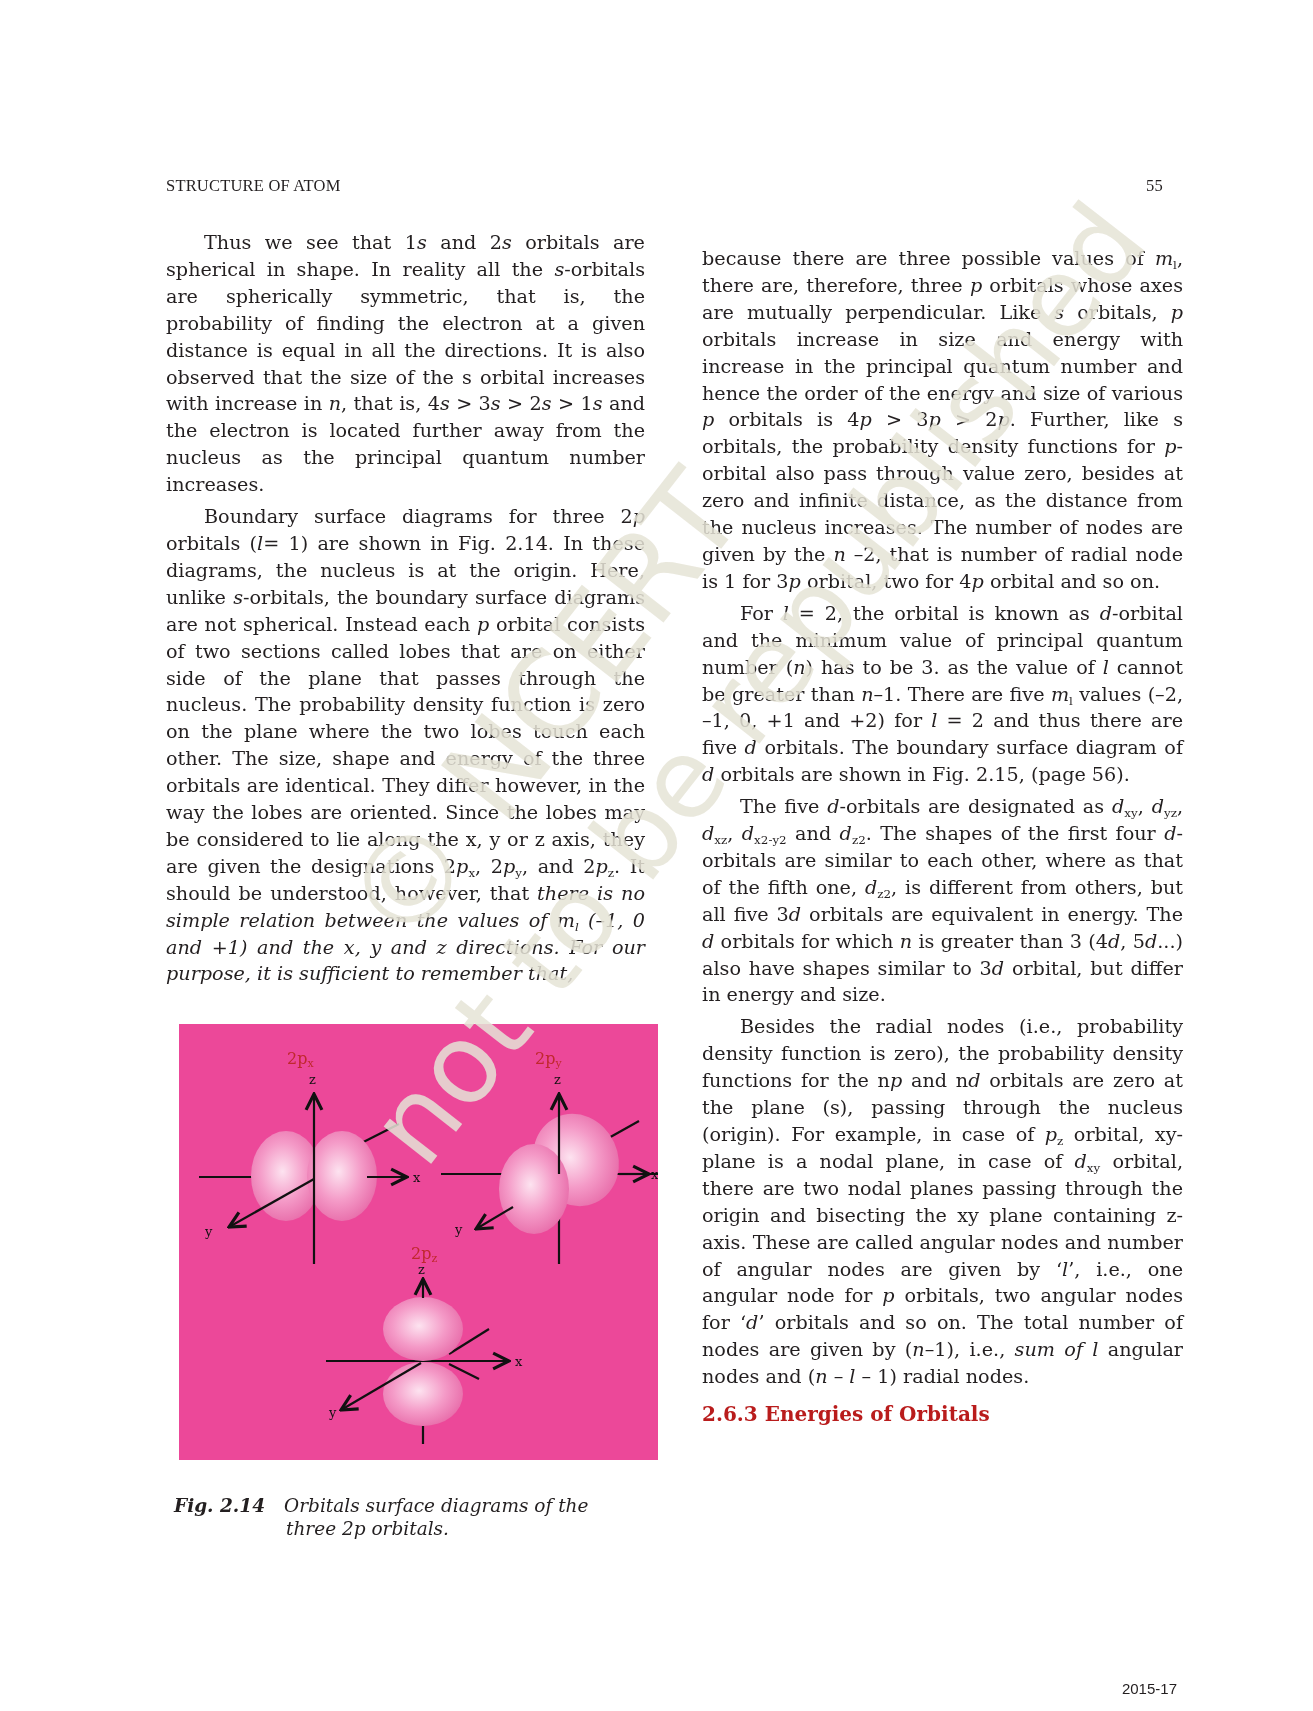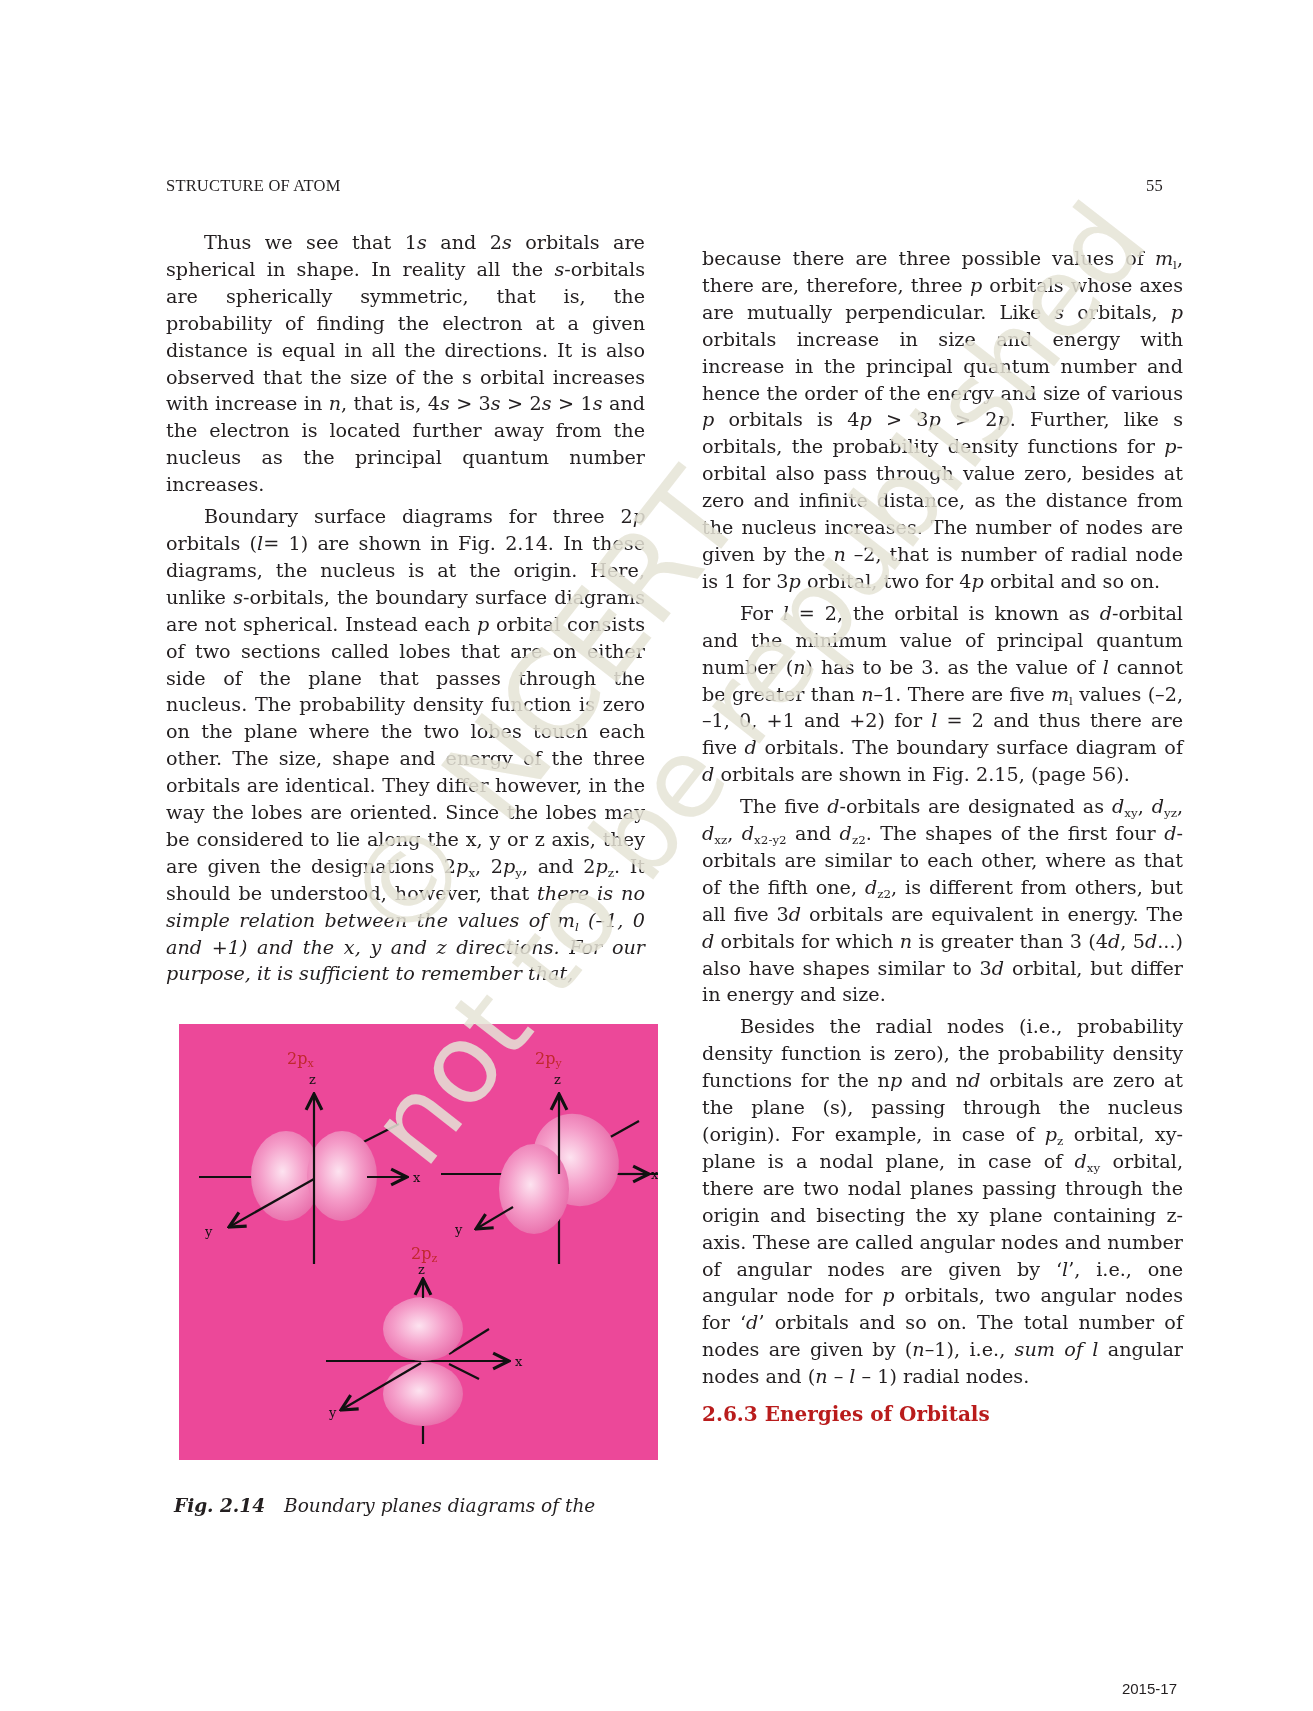--- a/index.html
+++ b/index.html
@@ -93,21 +93,22 @@
 
       <text x="232" y="235" font-size="16"><tspan class="lbl-c" fill="#c0282d">2p</tspan><tspan class="lbl-c" font-size="11" dy="3" fill="#c0282d">z</tspan></text>
       <text x="239" y="250">z</text>
       <text x="336" y="342">x</text>
       <text x="150" y="393">y</text>
     </g>
   </svg>
 </div>
 
 <div class="caption">
-  <span class="cap-label">Fig. 2.14</span><span>Boundary planes diagrams of the</span>
+  <span class="cap-label">Fig. 2.14</span><span>Orbitals surface diagrams of the</span>
+  <span class="cap-text2">three 2p orbitals.</span>
 </div>
 
 <div class="col right">
   <p><span>because there are three possible values of </span><i>m</i><sub>l</sub><span>, there are, therefore, three </span><i>p</i><span> orbitals whose axes are mutually perpendicular. Like </span><i>s</i><span> orbitals, </span><i>p</i><span> orbitals increase in size and energy with increase in the principal quantum number and hence the order of the energy and size of various </span><i>p</i><span> orbitals is 4</span><i>p</i><span> &gt; 3</span><i>p</i><span> &gt; 2</span><i>p</i><span>. Further, like s orbitals, the probability density functions for </span><i>p</i><span>-orbital also pass through value zero, besides at zero and infinite distance, as the distance from the nucleus increases. The number of nodes are given by the </span><i>n</i><span> –2, that is number of radial node is 1 for 3</span><i>p</i><span> orbital, two for 4</span><i>p</i><span> orbital and so on.</span><i></i><span></span></p>
   <p class="ind"><span>For </span><i>l</i><span> = 2, the orbital is known as </span><i>d</i><span>-orbital and the minimum value of principal quantum number (</span><i>n</i><span>) has to be 3. as the value of </span><i>l</i><span> cannot be greater than </span><i>n</i><span>–1. There are five </span><i>m</i><sub>l</sub><span> values (–2, –1, 0, +1 and +2) for </span><i>l</i><span> = 2 and thus there are five </span><i>d</i><span> orbitals. The boundary surface diagram of </span><i>d</i><span> orbitals are shown in Fig. 2.15, (page 56).</span></p>
   <p class="ind"><span>The five </span><i>d</i><span>-orbitals are designated as </span><i>d</i><sub>xy</sub><span>, </span><i>d</i><sub>yz</sub><span>, </span><i>d</i><sub>xz</sub><span>, </span><i>d</i><sub>x2-y2</sub><span> and </span><i>d</i><sub>z2</sub><span>. The shapes of the first four </span><i>d</i><span>-orbitals are similar to each other, where as that of the fifth one, </span><i>d</i><sub>z2</sub><span>, is different from others, but all five 3</span><i>d</i><span> orbitals are equivalent in energy. The </span><i>d</i><span> orbitals for which </span><i>n</i><span> is greater than 3 (4</span><i>d</i><span>, 5</span><i>d</i><span>...) also have shapes similar to 3</span><i>d</i><span> orbital, but differ in energy and size.</span></p>
   <p class="ind"><span>Besides the radial nodes (i.e., probability density function is zero), the probability density functions for the n</span><i>p</i><span> and n</span><i>d</i><span> orbitals are zero at the plane (s), passing through the nucleus (origin). For example, in case of </span><i>p</i><sub>z</sub><span> orbital, xy-plane is a nodal plane, in case of </span><i>d</i><sub>xy</sub><span> orbital, there are two nodal planes passing through the origin and bisecting the xy plane containing z-axis. These are called angular nodes and number of angular nodes are given by ‘</span><i>l</i><span>’, i.e., one angular node for </span><i>p</i><span> orbitals, two angular nodes for ‘</span><i>d</i><span>’ orbitals and so on. </span><span class="bold"><span>The total number of nodes are given by (</span><i>n</i><span>–1), i.e., </span><i>sum of l</i><span> angular nodes and (</span><i>n</i><span> – </span><i>l</i><span> – 1) radial nodes.</span></span></p>
   <p class="section-heading">2.6.3 Energies of Orbitals</p>
 </div>
 

